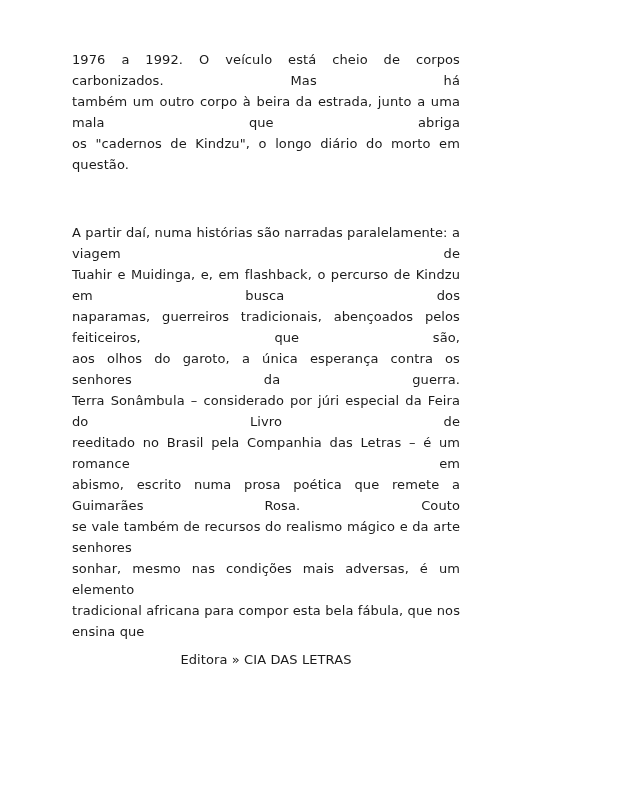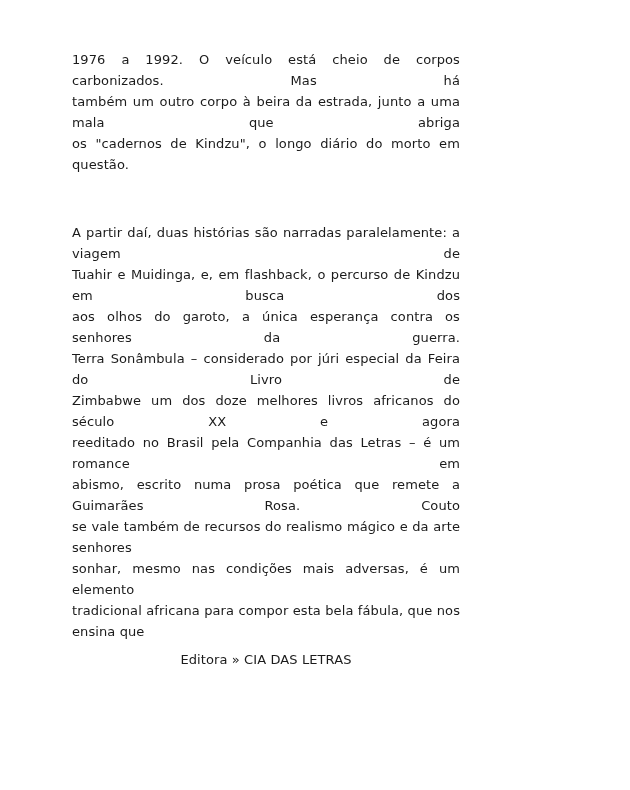--- a/index.html
+++ b/index.html
@@ -51,25 +51,25 @@
 <div class="page">
   <div class="content">
 
     <div class="para opening">
         <div class="line">1976 a 1992. O veículo está cheio de corpos carbonizados. Mas há</div>
         <div class="line">também um outro corpo à beira da estrada, junto a uma mala que abriga</div>
         <div class="line">os "cadernos de Kindzu", o longo diário do morto em questão.</div>
       </div>
 
     <div class="para synopsis plain-last">
-        <div class="line">A partir daí, duas histórias são narradas paralelamente: a viagem de</div>
+        <div class="line">A partir daí, numa histórias são narradas paralelamente: a viagem de</div>
         <div class="line">Tuahir e Muidinga, e, em flashback, o percurso de Kindzu em busca dos</div>
+        <div class="line">naparamas, guerreiros tradicionais, abençoados pelos feiticeiros, que são,</div>
         <div class="line">aos olhos do garoto, a única esperança contra os senhores da guerra.</div>
         <div class="line">Terra Sonâmbula – considerado por júri especial da Feira do Livro de</div>
-        <div class="line">Zimbabwe um dos doze melhores livros africanos do século XX e agora</div>
         <div class="line">reeditado no Brasil pela Companhia das Letras – é um romance em</div>
         <div class="line">abismo, escrito numa prosa poética que remete a Guimarães Rosa. Couto</div>
         <div class="line">se vale também de recursos do realismo mágico e da arte senhores</div>
         <div class="line">sonhar, mesmo nas condições mais adversas, é um elemento</div>
         <div class="line">tradicional africana para compor esta bela fábula, que nos ensina que</div>
       </div>
 
     <div class="publisher">Editora » CIA DAS LETRAS</div>
 
   </div>

